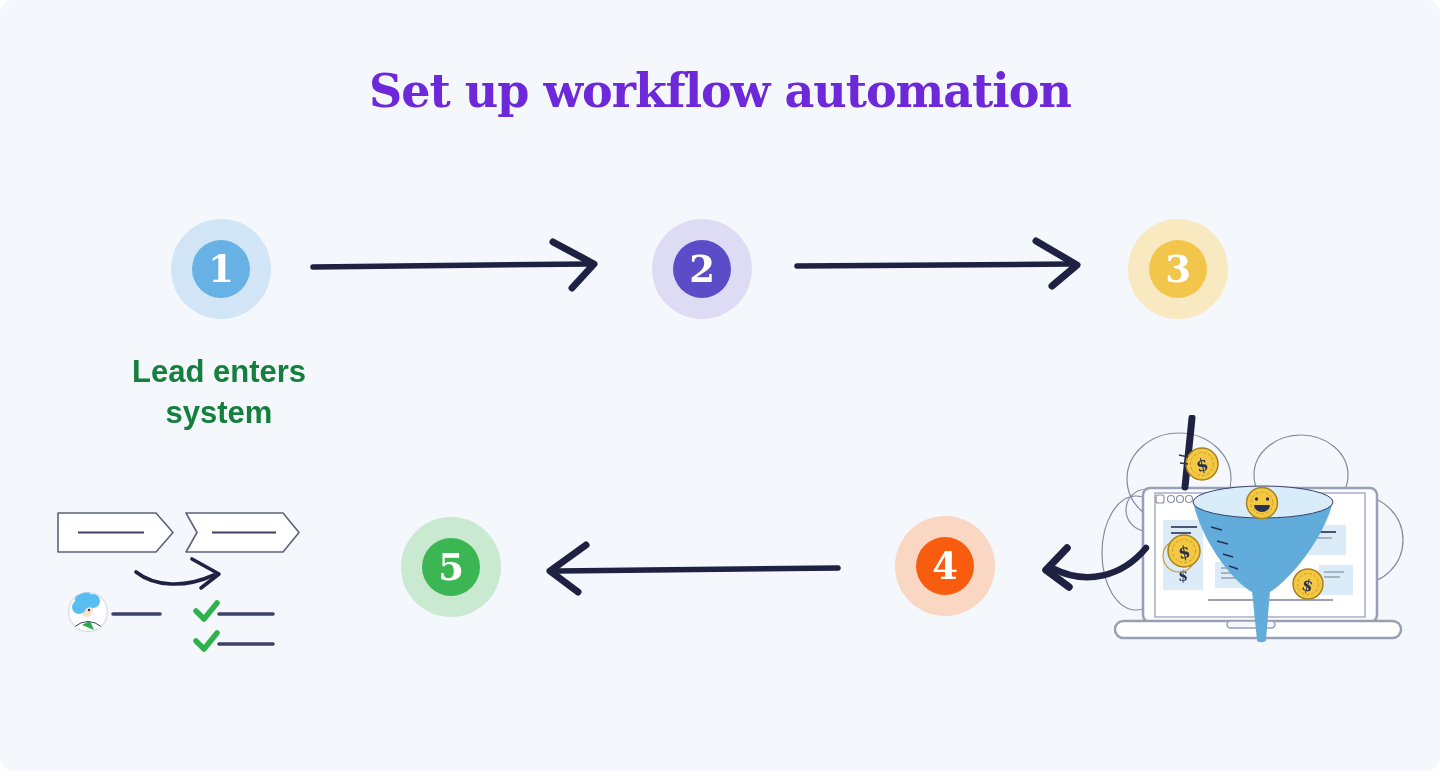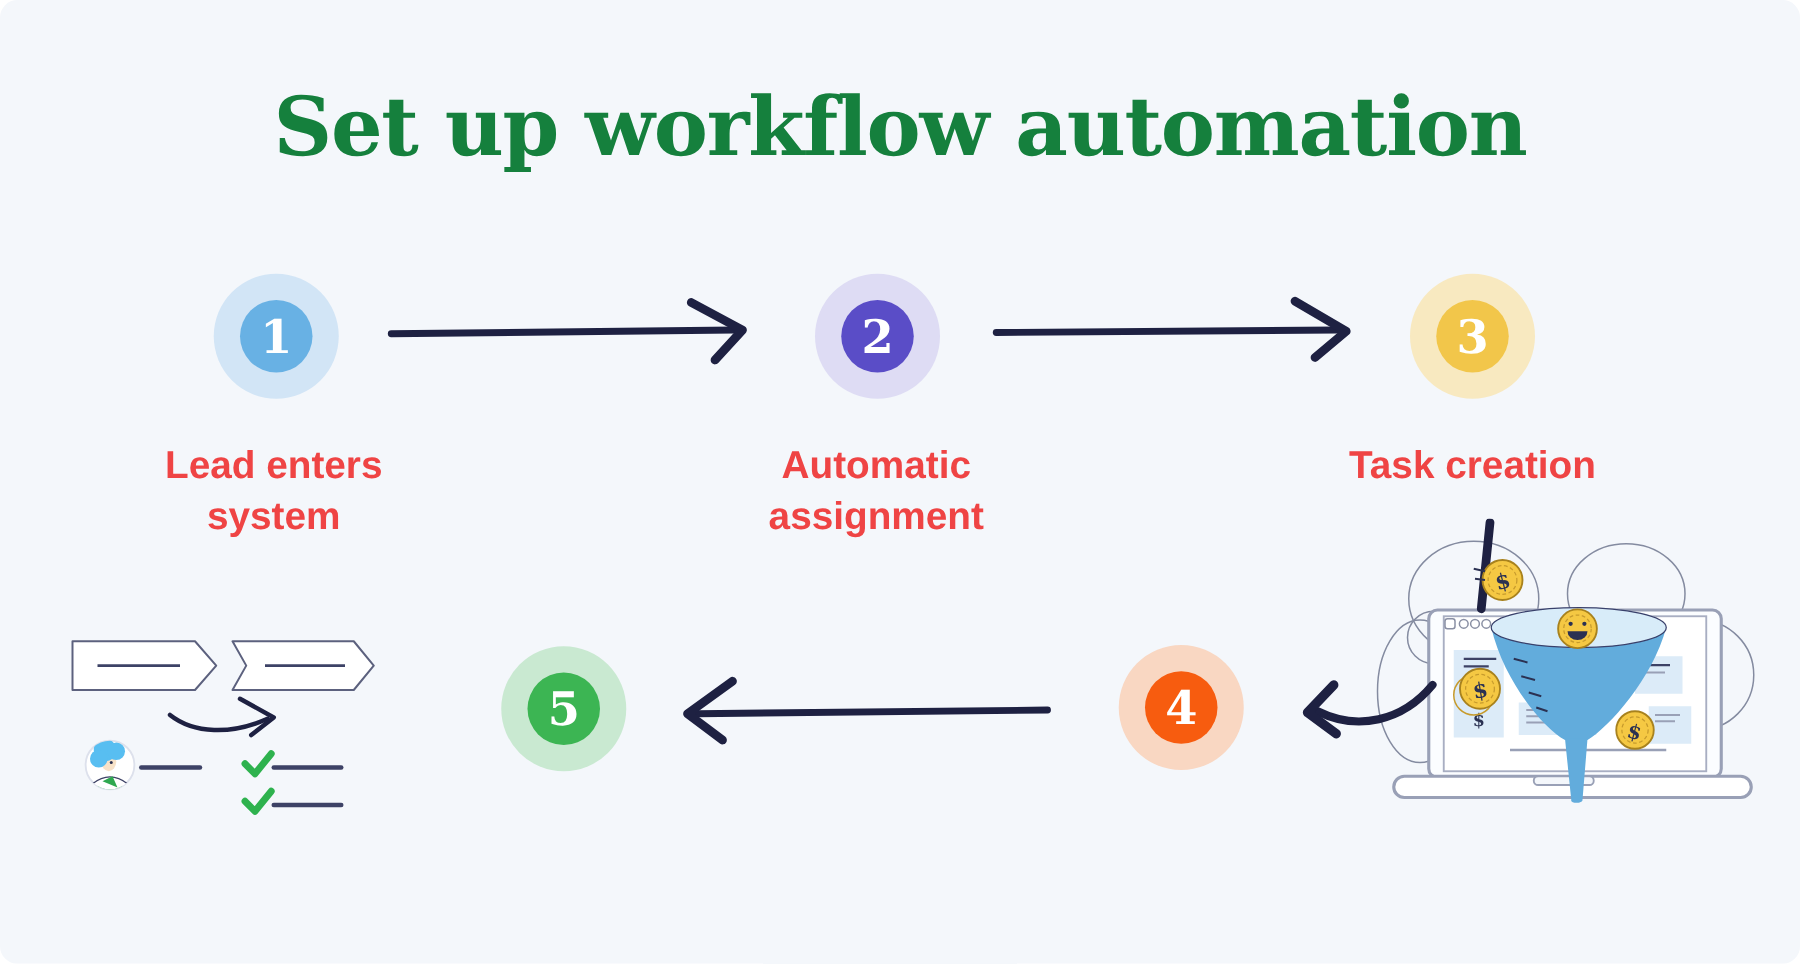--- a/index.html
+++ b/index.html
@@ -3,42 +3,42 @@
 <meta charset="utf-8">
 <style>
   html,body{margin:0;padding:0;background:#ffffff;}
   .canvas{
     position:relative;width:1440px;height:771px;background:#f4f7fb;
     border-radius:14px;overflow:hidden;
     font-family:"Liberation Sans",sans-serif;
   }
   .title{
     position:absolute;left:0;right:0;top:64px;margin:0;text-align:center;
-    font-family:"DejaVu Serif",serif;font-weight:700;font-size:65px;
-    letter-spacing:-1px;color:#15803d;
+    font-family:"DejaVu Serif",serif;font-weight:700;font-size:46px;
+    letter-spacing:-1px;color:#6d28d9;
   }
   .ring{
     position:absolute;width:100px;height:100px;border-radius:50%;
     display:flex;align-items:center;justify-content:center;
   }
   .bubble{
     width:58px;height:58px;border-radius:50%;
     display:flex;align-items:center;justify-content:center;
   }
   .num{
     font-family:"DejaVu Serif",serif;font-weight:700;font-size:37px;color:#ffffff;
   }
   .r1{left:171px;top:219px}
   .r2{left:652px;top:219px}
   .r3{left:1128px;top:219px}
   .r4{left:895px;top:516px}
   .r5{left:401px;top:517px}
   .step-label{
     position:absolute;transform:translateX(-50%);text-align:center;
-    font-weight:700;font-size:31px;line-height:41px;color:#ef4444;
+    font-weight:700;font-size:31px;line-height:41px;color:#15803d;
   }
   .l1{left:219px;top:351px;width:240px}
   .l2{left:701px;top:351px;width:270px}
   .l3{left:1178px;top:351px;width:320px}
   .l4{left:945px;top:654px;width:340px}
   .l5{left:450px;top:648px;width:320px}
   .illo{position:absolute;}
   .illo-left{left:40px;top:495px;}
   .illo-right{left:1095px;top:415px;}
   .arrow-layer{position:absolute;left:0;top:0;pointer-events:none;}
@@ -70,22 +70,20 @@
       <span class="num">4</span>
     </div>
   </div>
   <div class="ring r5" style="background: rgb(201, 233, 209);">
     <div class="bubble" style="background: rgb(60, 181, 83);">
       <span class="num">5</span>
     </div>
   </div>
 
   <div class="step-label l1">Lead enters system</div>
-  <div class="step-label l2">Automatic assignment</div>
-  <div class="step-label l3">Task creation</div>
 
   <svg class="illo illo-left" width="270" height="175" viewBox="0 0 270 175">
     <g fill="#ffffff" stroke="#5c617e" stroke-width="1.6" stroke-linejoin="round">
       <path d="M18,18 L116,18 L133,37.5 L116,57 L18,57 Z"></path>
       <path d="M146,18 L243,18 L259,37.5 L243,57 L146,57 L157,37.5 Z"></path>
     </g>
     <g stroke="#3d4266" stroke-width="2.2">
       <line x1="38" y1="37.5" x2="104" y2="37.5"></line>
       <line x1="172" y1="37.5" x2="236" y2="37.5"></line>
     </g>

